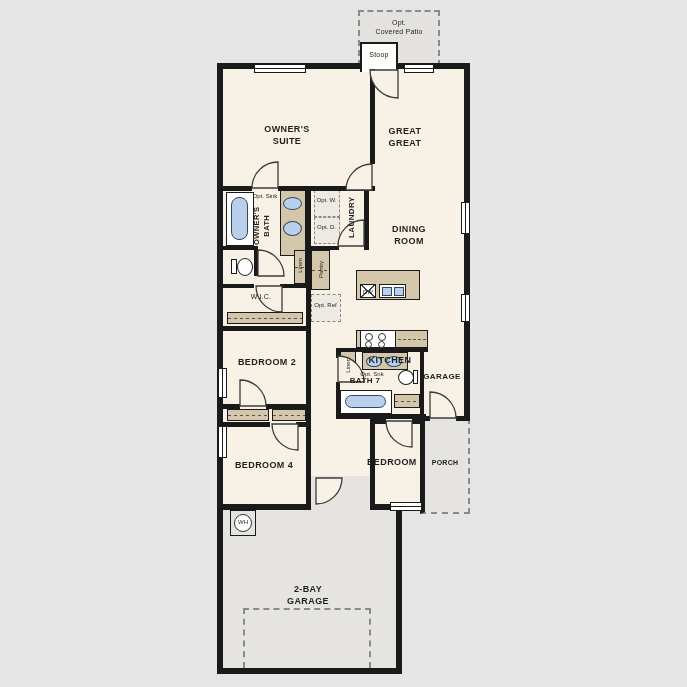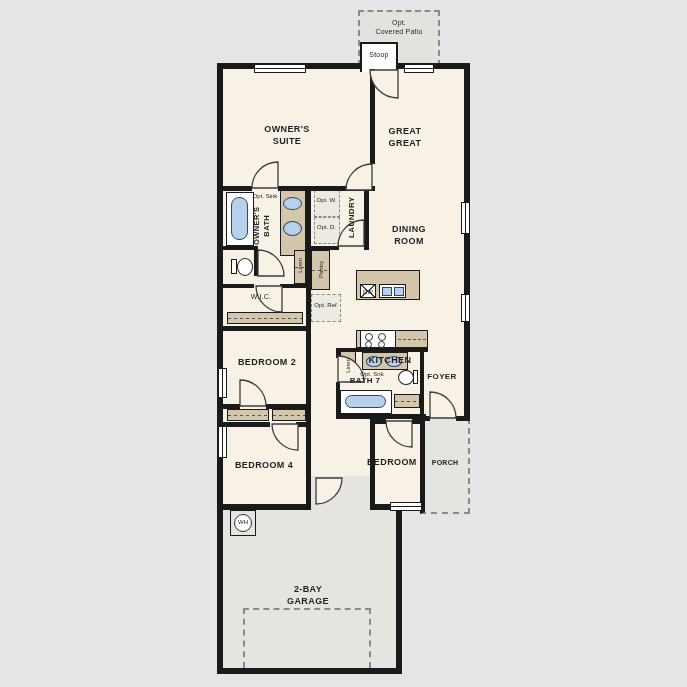--- a/index.html
+++ b/index.html
@@ -171,17 +171,17 @@
   <div class="rlabel vert md" style="left:240px;top:216px;width:44px;font-size:7.5px;">OWNER'S BATH</div>
   <div class="rlabel vert md" style="left:325px;top:212px;width:54px;">LAUNDRY</div>
   <div class="rlabel vert tiny" style="left:285px;top:262px;width:30px;">Linen</div>
   <div class="rlabel vert tiny" style="left:304px;top:266px;width:34px;">Pantry</div>
   <div class="rlabel vert tiny" style="left:333px;top:362px;width:30px;">Linen</div>
   <div class="rlabel sm" style="left:229px;top:292px;width:64px;font-weight:normal;">W.I.C.</div>
   <div class="rlabel" style="left:228px;top:357px;width:78px;">BEDROOM 2</div>
   <div class="rlabel" style="left:224px;top:460px;width:80px;">BEDROOM 4</div>
   <div class="rlabel" style="left:356px;top:457px;width:80px;">BEDROOM 3</div>
   <div class="rlabel md" style="left:336px;top:376px;width:58px;">BATH 7</div>
-  <div class="rlabel md" style="left:414px;top:372px;width:56px;">FOYER</div>
+  <div class="rlabel md" style="left:414px;top:372px;width:56px;">GARAGE</div>
   <div class="rlabel sm" style="left:422px;top:458px;width:46px;">PORCH</div>
   <div class="rlabel" style="left:278px;top:584px;width:60px;">2-BAY GARAGE</div>
 
 </div>
 
 </body></html>

